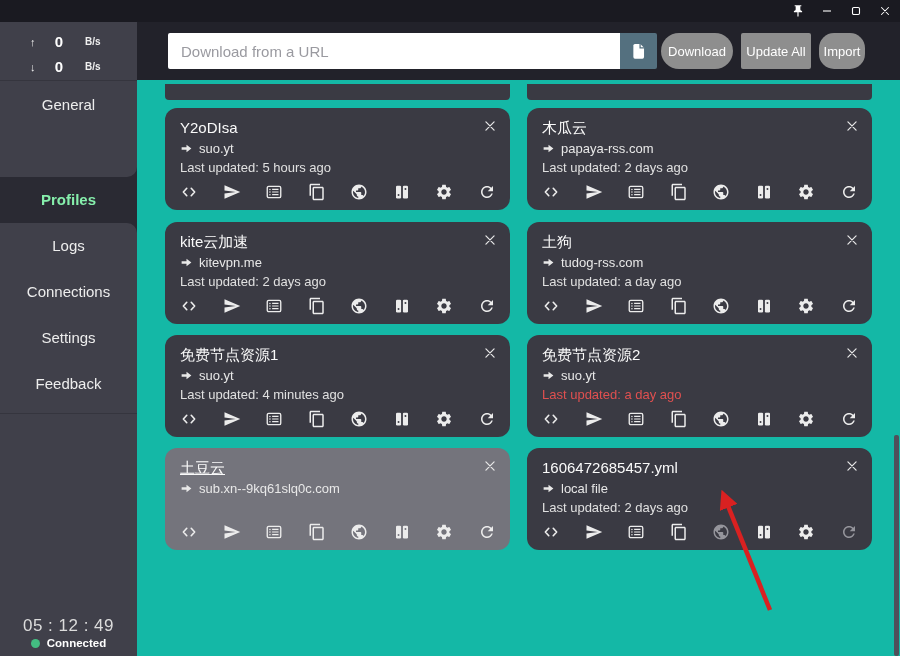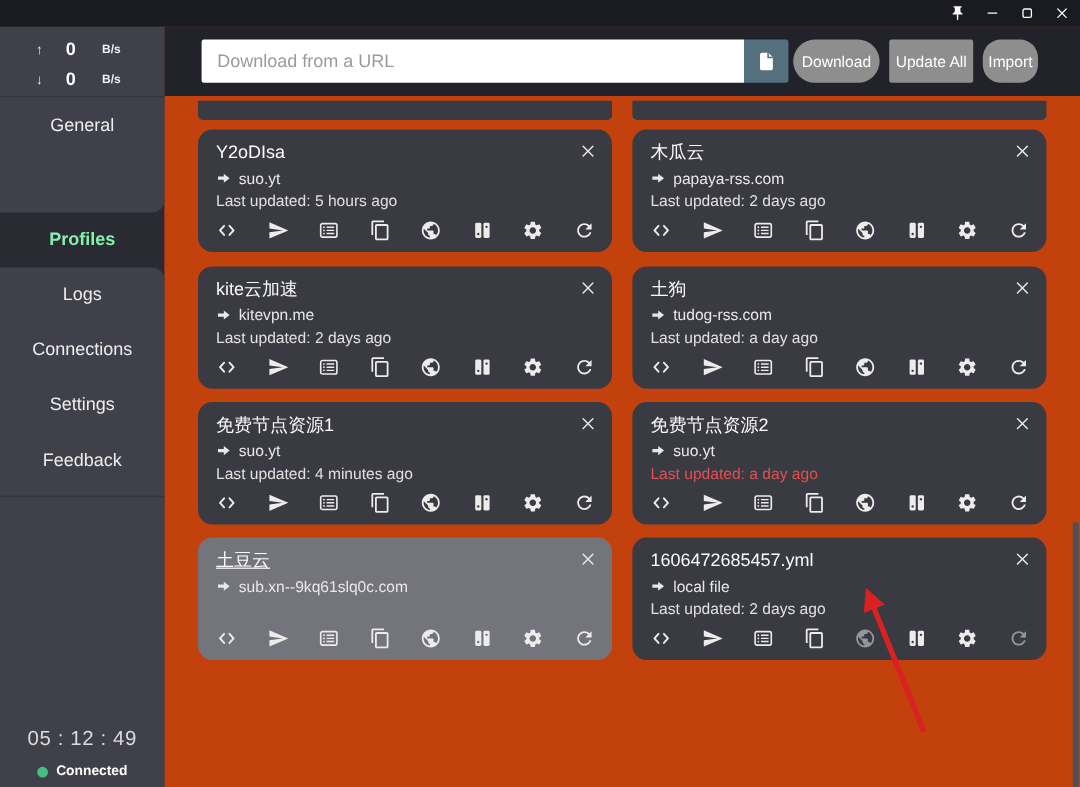--- a/index.html
+++ b/index.html
@@ -20,27 +20,27 @@
   .panel-bottom { top:201px; bottom:0; border-top-right-radius:10px; }
   .traffic { padding-top:7px; height:58px; }
   .t-row { height:25px; display:flex; align-items:center; padding-left:30px; }
   .t-arrow { width:15px; font-size:11px; color:#f0f0f0; }
   .t-val { width:28px; text-align:center; font-size:15px; font-weight:bold; color:#fff; }
   .t-unit { font-size:10px; font-weight:bold; color:#f0f0f0; margin-left:12px; }
   .divider { height:1px; background:#35353e; margin:0 0 1px 0; }
   .nav-item { height:46px; line-height:46px; text-align:center; font-size:15px; color:#ededed; cursor:pointer; }
   .nav-item.active { position:absolute; top:155px; left:0; width:137px; color:#86efac; font-weight:bold; }
   .side-divider2 { margin-top:6px; }
-  .timer { position:absolute; bottom:30px; width:100%; text-align:center; font-size:17px; color:#dcdcdc; letter-spacing:.5px; }
+  .timer { position:absolute; bottom:20px; width:100%; text-align:center; font-size:17px; color:#dcdcdc; letter-spacing:.5px; }
   .status { position:absolute; bottom:7px; width:100%; display:flex; align-items:center; justify-content:center; gap:7px; }
   .dot { width:9px; height:9px; border-radius:50%; background:#43bd81; }
   .status-label { font-size:11.5px; font-weight:bold; color:#fff; }
 
   
-  .main { position:absolute; left:137px; top:22px; right:0; bottom:0; background:#c2410c;padding-left:20px; }
+  .main { position:absolute; left:137px; top:22px; right:0; bottom:0; background:#14b8a6;padding-left:20px; }
   .toolbar { position:absolute; top:0; left:0; right:0; height:58px; background:#22222a; }
   .url-input { position:absolute; left:31px; top:11px; width:452px; height:36px; background:#fff; border:none; border-radius:2px 0 0 2px; padding:0 13px; font-size:15px; color:#333; font-family:inherit; }
   .url-input::placeholder { color:#9a9aa0; }
   .paste-btn { position:absolute; left:483px; top:11px; width:37px; height:36px; background:#54707f; border:none; border-radius:0 2px 2px 0; color:#fff; display:flex; align-items:center; justify-content:center; cursor:pointer; }
   .paste-btn svg { width:19px; height:19px; }
   .btn { position:absolute; top:11px; height:36px; background:#8e8e8e; color:#fff; border:none; border-radius:2px; font-size:13px; font-family:inherit; cursor:pointer; }
   .btn-download { left:524px; width:72px;border-radius:18px; }
   .btn-update { left:604px; width:70px; }
   .btn-import { left:682px; width:46px;border-radius:15px; }
 

